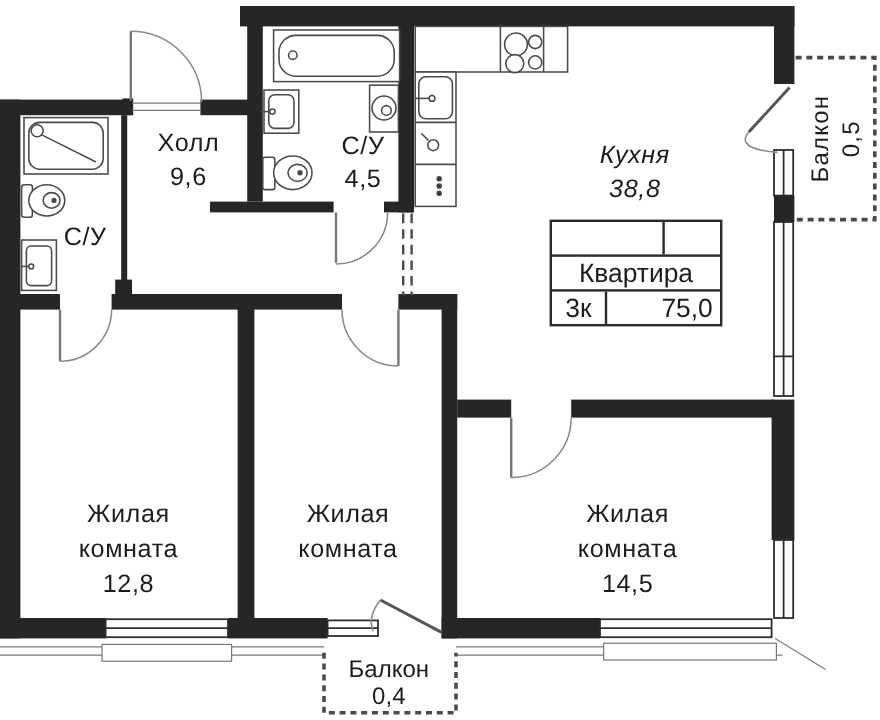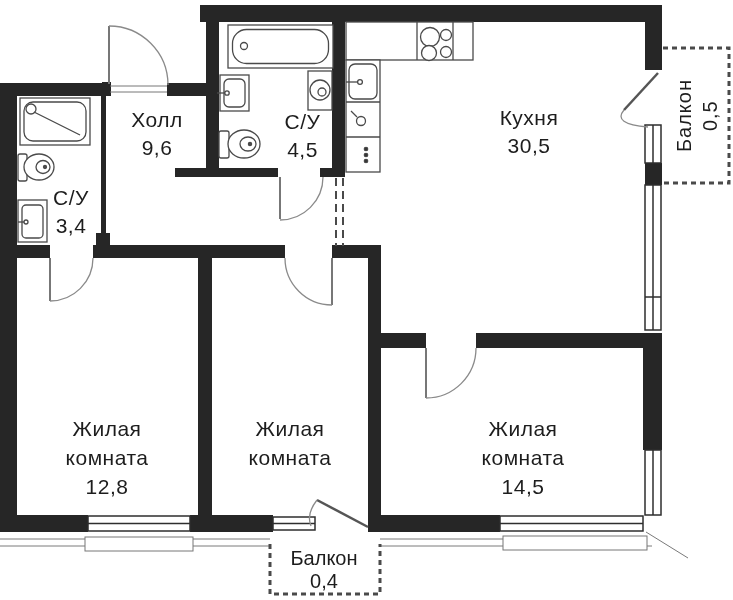--- a/index.html
+++ b/index.html
@@ -210,26 +210,25 @@
   <div>9,6</div>
 </div>
 
 <div class="room-label" style="left:255px;top:108px;width:95px;">
   <div>С/У</div>
   <div>4,5</div>
 </div>
 
 <div class="room-label" style="left:24px;top:184px;width:94px;">
   <div>С/У</div>
-  <div>3,4</div>
-</div>
-
-<div class="room-label" style="left:468px;top:104px;width:122px;">
+</div>
+
+<div class="room-label" style="left:468px;top:116px;width:122px;font-style:italic;">
   <div>Кухня</div>
-  <div>30,5</div>
+  <div>38,8</div>
 </div>
 
 <div class="room-label rooms3" style="left:33px;top:414px;width:148px;">
   <div>Жилая</div>
   <div>комната</div>
   <div>12,8</div>
 </div>
 
 <div class="room-label rooms3" style="left:216px;top:414px;width:148px;">
   <div>Жилая</div>
@@ -247,14 +246,27 @@
     <div>Балкон</div>
     <div>0,5</div>
   </div>
 </div>
 
 <div class="balcony-h">
   <div>Балкон</div>
   <div>0,4</div>
 </div>
 
+<div class="info-table">
+  <div class="it-row">
+    <div class="it-cell-a"></div>
+    <div class="it-cell-b"></div>
+  </div>
+  <div class="it-row it-title">
+    <span>Квартира</span>
+  </div>
+  <div class="it-row">
+    <div class="it-c1">3к</div>
+    <div class="it-c2">75,0</div>
+  </div>
+</div>
 
 </div>
 
 </body></html>

